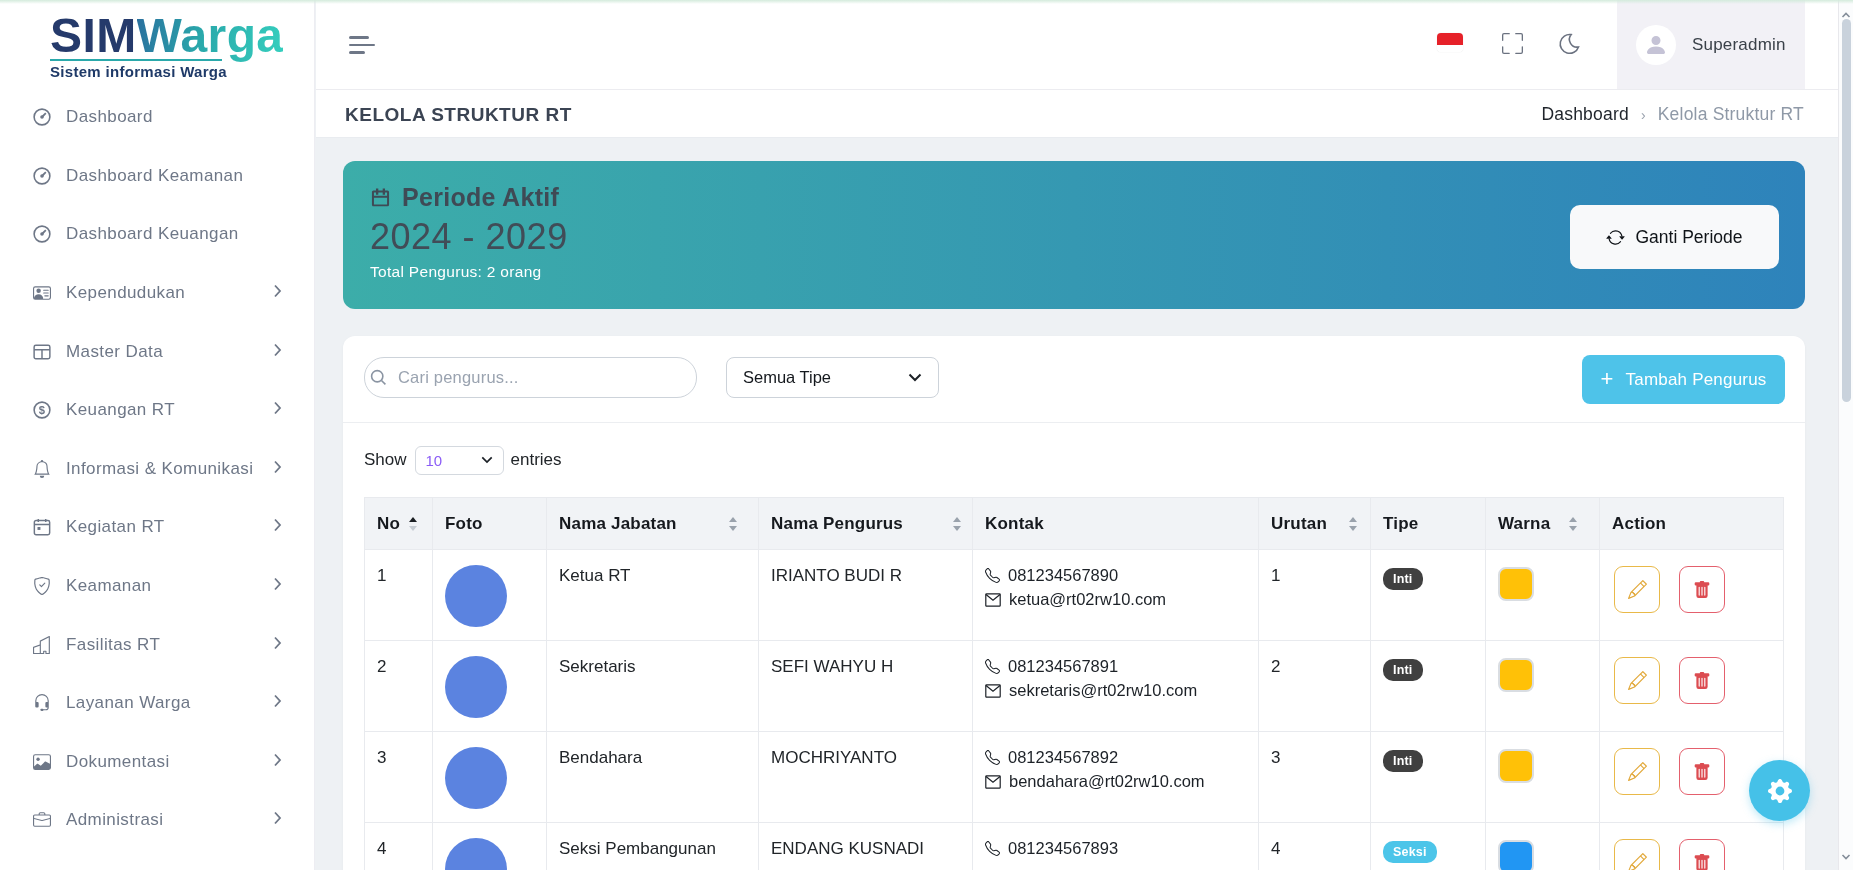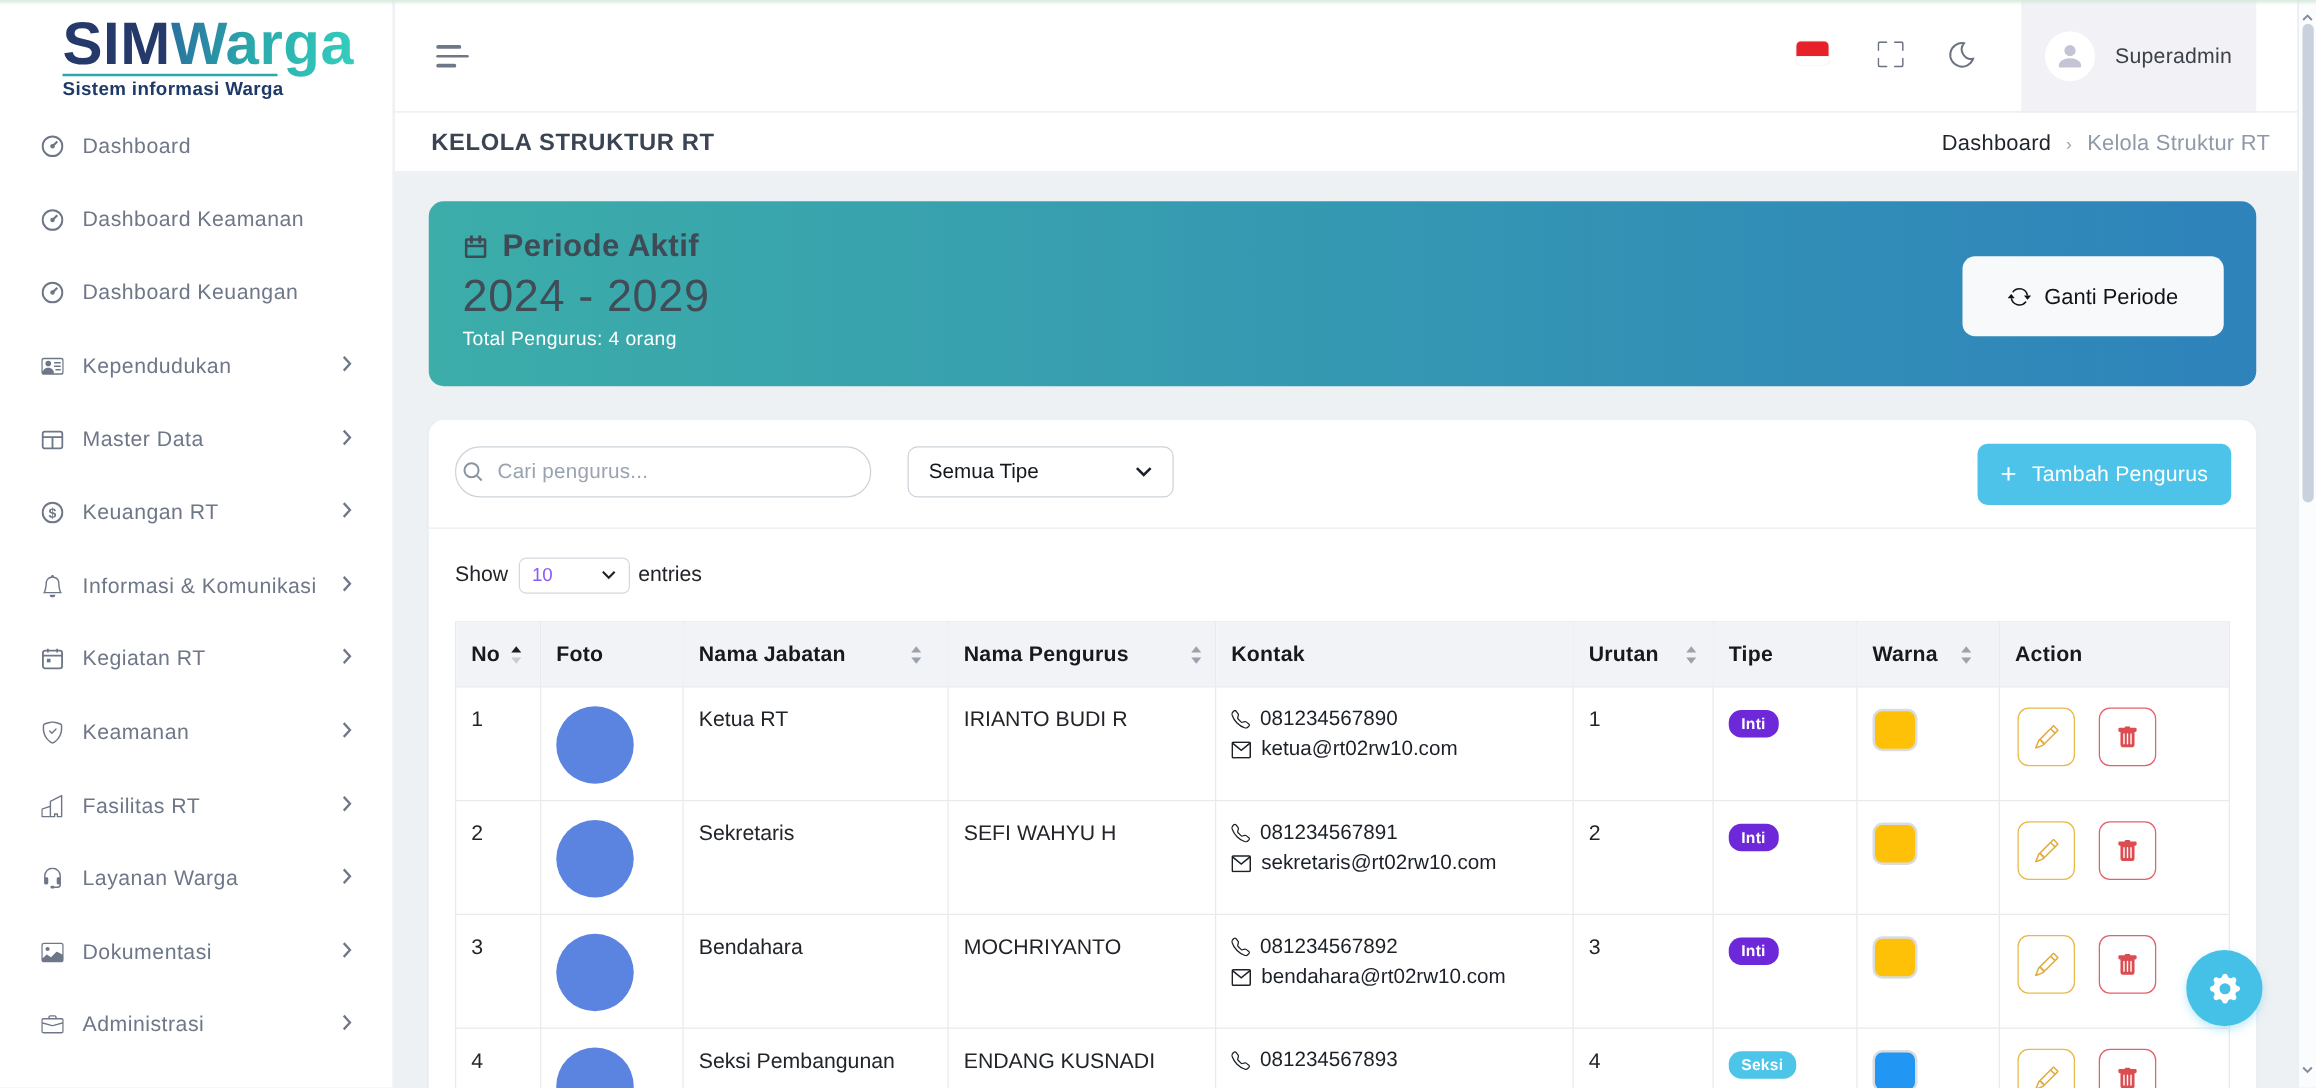--- a/index.html
+++ b/index.html
@@ -33,21 +33,21 @@
 .flag .w { height:7.5px; background:#fff; }
 .icon-fs { position:absolute; left:1186px; top:33px; }
 .icon-moon { position:absolute; left:1242px; top:32px; }
 .userbox { position:absolute; left:1301px; top:0; width:188px; height:90px; background:#f2f1f6; display:flex; align-items:center; padding-left:19px; }
 .avatar { width:40px; height:40px; border-radius:50%; background:#fff; display:flex; align-items:center; justify-content:center; }
 .username { margin-left:16px; font-size:17px; color:#3a4149; letter-spacing:0.2px; }
 
 
 .pageheader { position:absolute; left:316px; top:90px; width:1537px; height:48px; background:#fff; border-bottom:1px solid #e9ecf0; z-index:29; }
 .ptitle { position:absolute; left:29px; top:14px; font-size:19px; font-weight:bold; color:#3b4453; letter-spacing:0.5px; }
-.breadcrumb { position:absolute; right:37px; top:14px; font-size:17.5px; color:#8f99a7; letter-spacing:0.2px; }
+.breadcrumb { position:absolute; right:49px; top:14px; font-size:17.5px; color:#8f99a7; letter-spacing:0.2px; }
 .breadcrumb .bc1 { color:#1f242b; }
 .breadcrumb .sep { color:#99a1ad; font-size:14px; padding:0 12px; }
 
 
 .content { position:absolute; left:316px; top:128px; width:1537px; height:732px; }
 
 .banner { position:absolute; left:27px; top:33px; width:1462px; height:148px; border-radius:12px; background:linear-gradient(to right, #3cada9, #2e83bb); }
 .banner-inner { position:absolute; left:27px; top:22px; }
 .b-title { display:flex; align-items:center; color:#3f4a55; font-size:25px; font-weight:bold; letter-spacing:0.3px; }
 .b-title svg { margin-right:11px; }
@@ -76,21 +76,21 @@
 .sort { position:absolute; top:50%; margin-top:-7px; width:9px; height:14px; }
 .sort i { position:absolute; left:0; width:0; height:0; border-left:4.5px solid transparent; border-right:4.5px solid transparent; }
 .sort .up { top:0; border-bottom:5px solid #9aa2ac; }
 .sort .dn { bottom:0; border-top:5px solid #9aa2ac; }
 .sort.act .up { border-bottom-color:#1b1f23; }
 .sort.act .dn { border-top-color:#c6ccd3; }
 .foto { width:62px; height:62px; border-radius:50%; background:#5b83e0; margin-top:-1px; }
 .kontak div { display:flex; align-items:center; margin-bottom:5px; font-size:16.5px; color:#1c2127; }
 .kontak svg { margin-right:8px; flex:0 0 auto; }
 .badge { display:inline-block; font-size:12.5px; font-weight:bold; color:#fff; border-radius:10px; padding:4px 10px 4px; margin-top:2px; letter-spacing:0.2px; }
-.badge.inti { background:#6d28d9; }
+.badge.inti { background:#404040; }
 .badge.seksi { background:#4cc5e9; }
 .swatch { width:36px; height:34px; border-radius:8px; border:2px solid #d9dde2; margin-top:1px; }
 .sw-y { background:#ffc107; }
 .sw-b { background:#2196f3; }
 .actions { display:flex; gap:19px; margin-left:2px; }
 .abtn { width:46px; height:47px; border-radius:9px; background:#fff; display:flex; align-items:center; justify-content:center; }
 .abtn.edit { border:1px solid #e9b949; }
 .abtn.del { border:1px solid #e4606d; }
 
 .fab { position:absolute; left:1749px; top:760px; width:61px; height:61px; border-radius:50%; background:#45c1e8; display:flex; align-items:center; justify-content:center; z-index:50; box-shadow:0 3px 8px rgba(69,193,232,0.35); }
@@ -270,21 +270,21 @@
 
 <div class="content">
   <div class="banner">
     <div class="banner-inner">
       <div class="b-title"><svg width="21" height="21" viewBox="0 0 20 20" fill="none" stroke="#3f4a55" stroke-width="1.9">
             <rect x="2.8" y="4.3" width="14.4" height="13.2" rx="0.5"></rect>
             <path d="M2.8 9.3h14.4"></path>
             <path d="M6.8 1.4v6M13.2 1.4v6" stroke-width="2.2"></path>
           </svg>Periode Aktif</div>
       <div class="b-years">2024 - 2029</div>
-      <div class="b-total">Total Pengurus: 4 orang</div>
+      <div class="b-total">Total Pengurus: 2 orang</div>
     </div>
     <div class="b-btn"><svg width="19" height="19" viewBox="0 0 16 16" fill="#101418">
           <path d="M11.534 7h3.932a.25.25 0 0 1 .192.41l-1.966 2.36a.25.25 0 0 1-.384 0l-1.966-2.36a.25.25 0 0 1 .192-.41zm-11 2h3.932a.25.25 0 0 0 .192-.41L2.692 6.23a.25.25 0 0 0-.384 0L.342 8.59A.25.25 0 0 0 .534 9z"></path>
           <path fill-rule="evenodd" d="M8 3c-1.552 0-2.94.707-3.857 1.818a.5.5 0 1 1-.771-.636A6.002 6.002 0 0 1 13.917 7H12.9A5.002 5.002 0 0 0 8 3zM3.1 9a5.002 5.002 0 0 0 8.757 2.182.5.5 0 1 1 .771.636A6.002 6.002 0 0 1 2.083 9H3.1z"></path>
         </svg>Ganti Periode</div>
   </div>
 
   <div class="card">
     <div class="filters">
       <div class="search">

